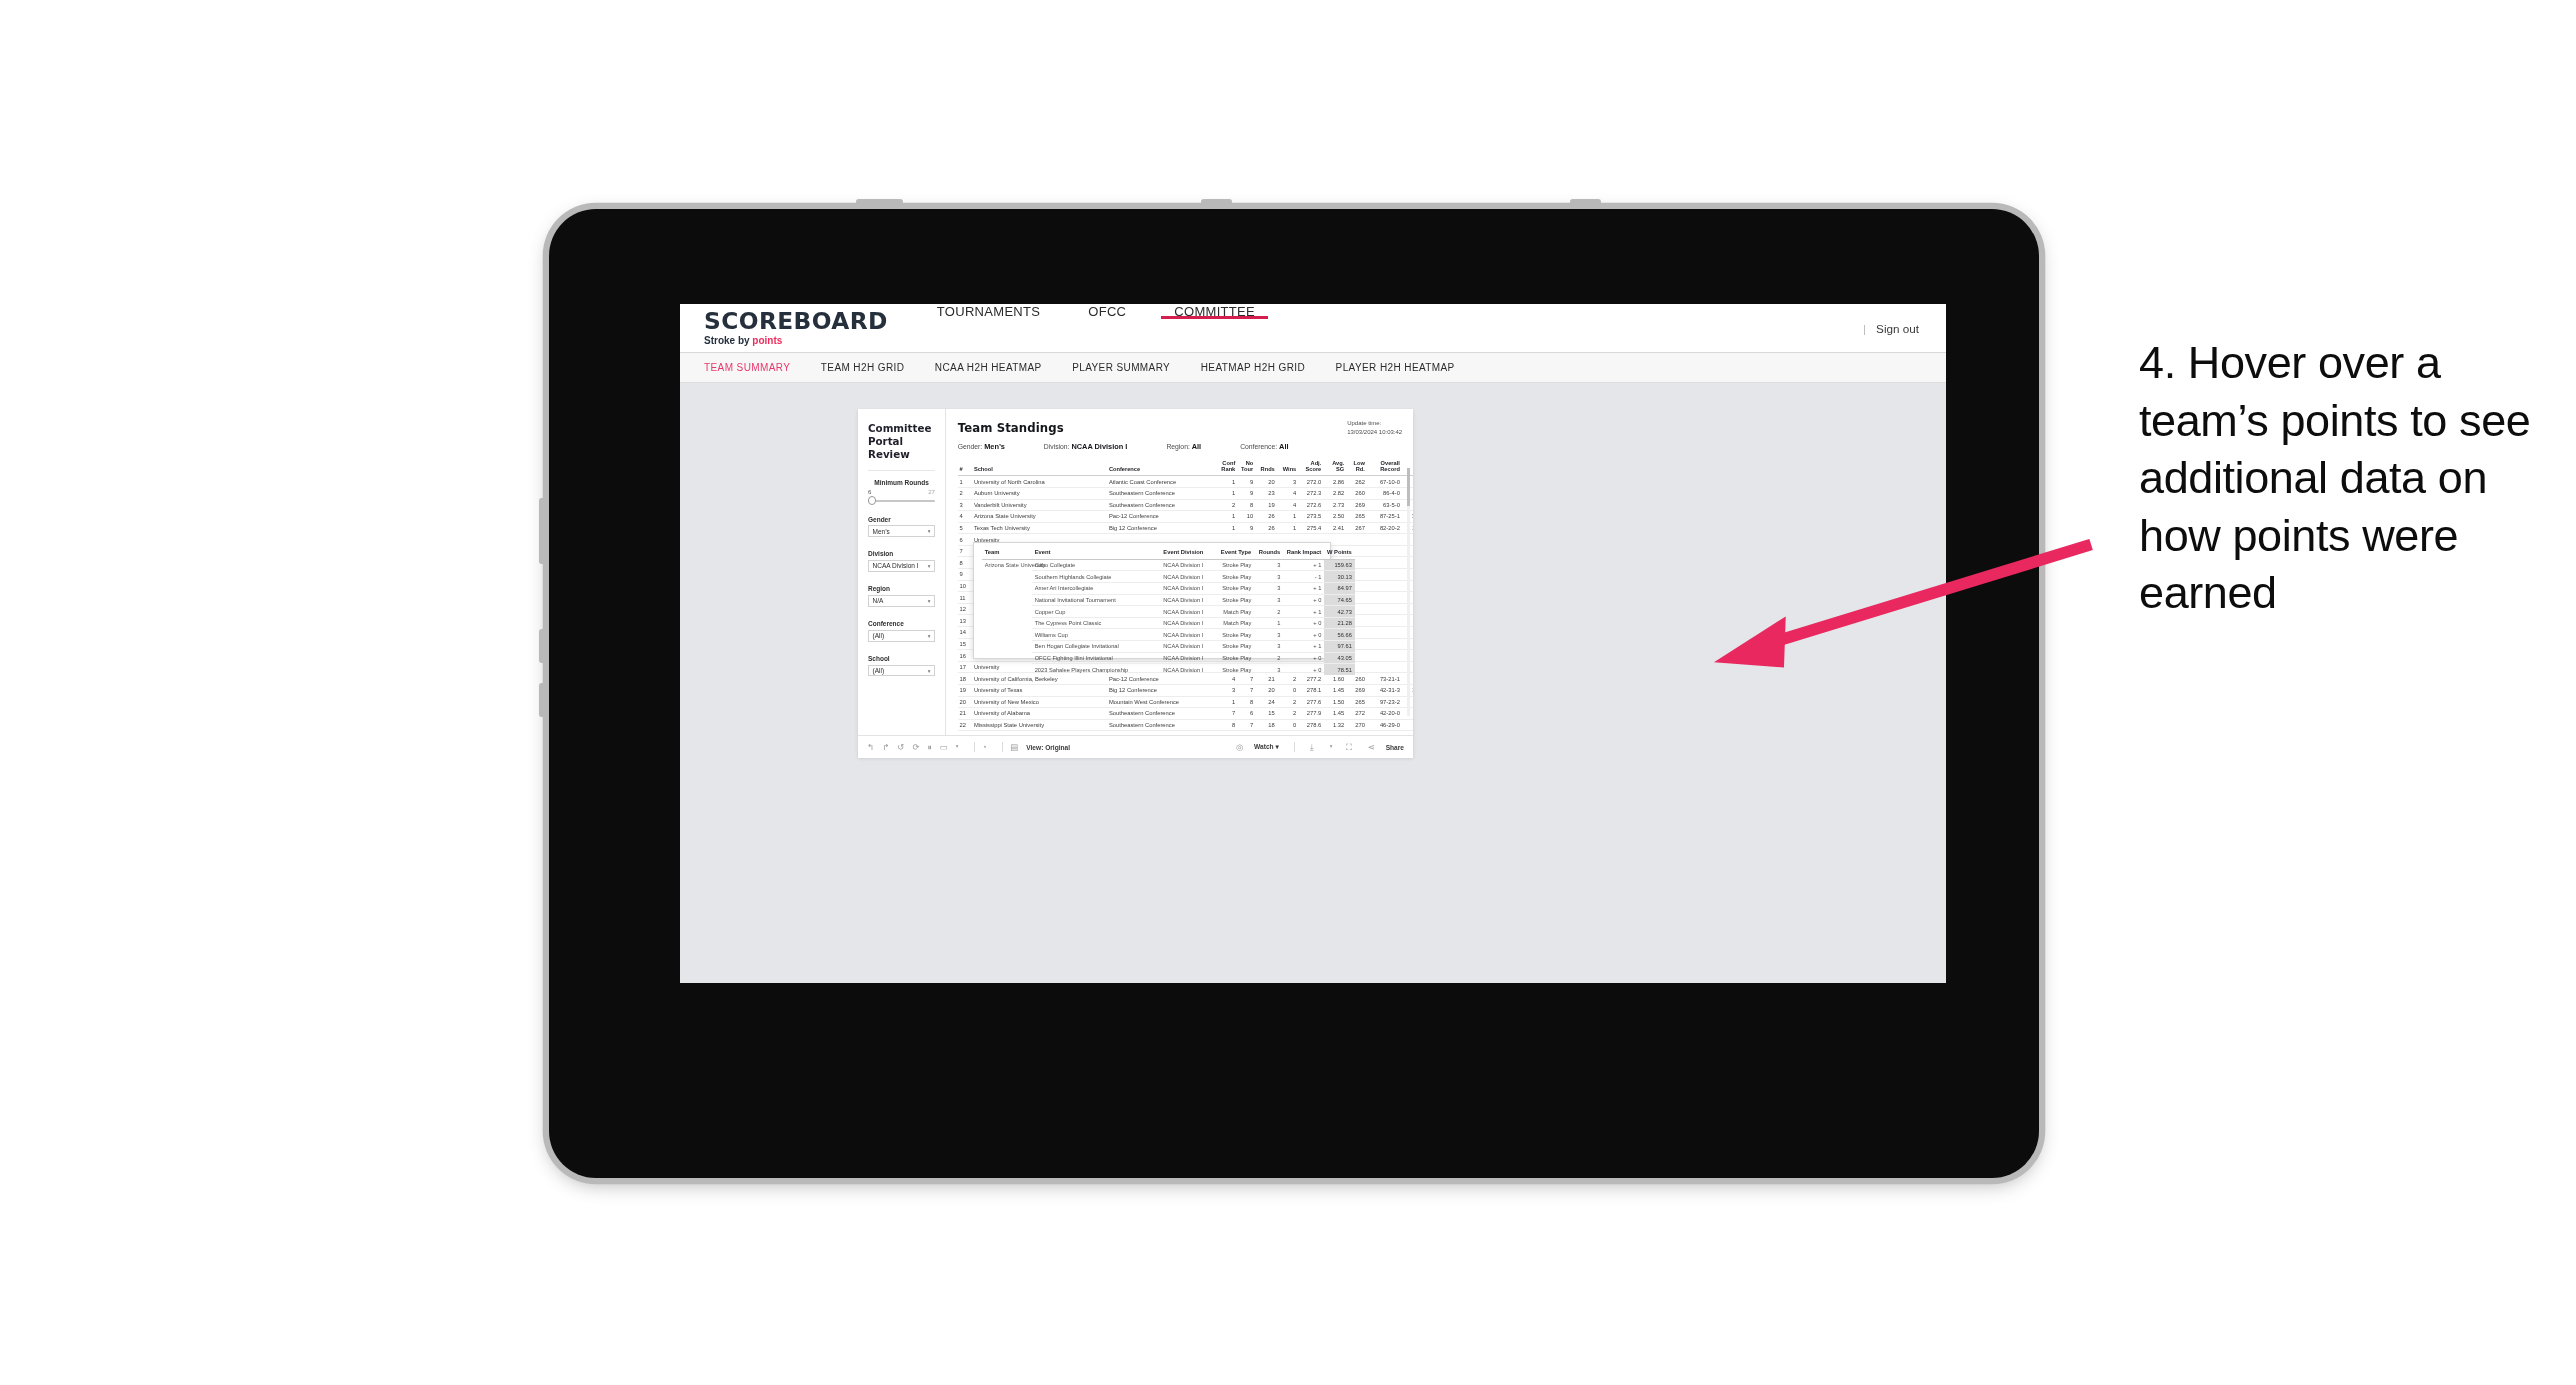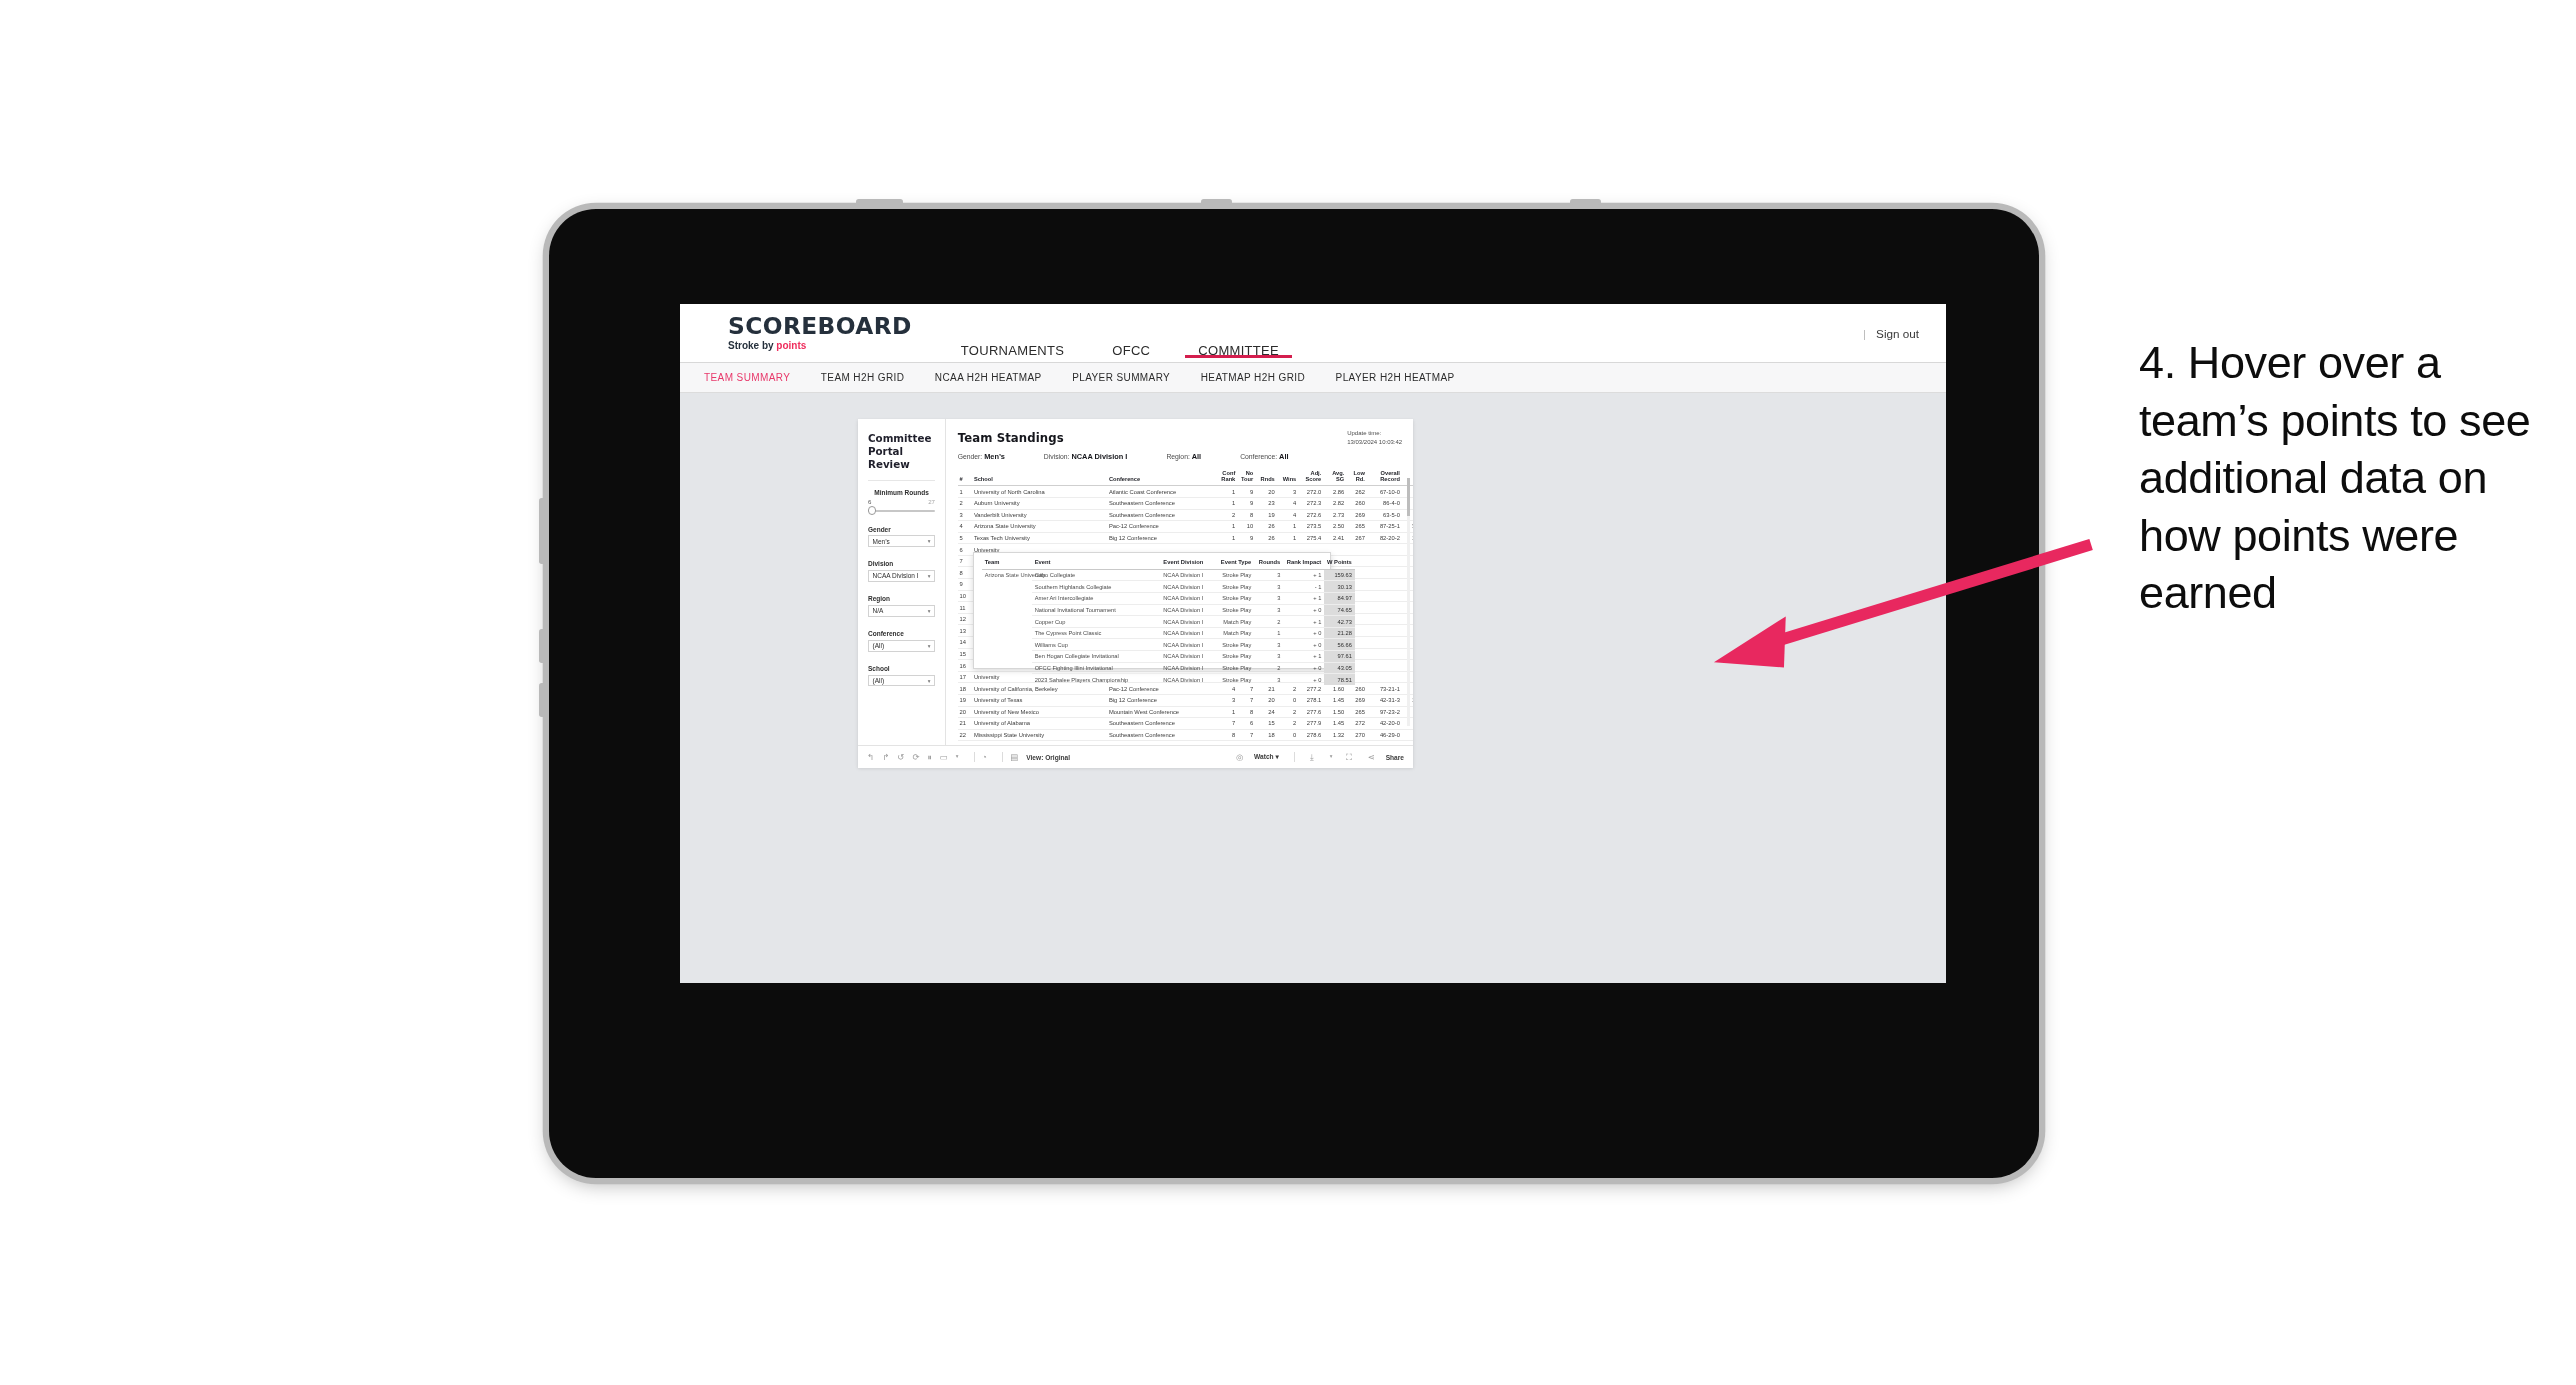--- a/index.html
+++ b/index.html
@@ -31,35 +31,34 @@
   #screen {
     position: absolute;
     left: 131px; top: 95px;
     width: 1266px; height: 679px;
     background: #e4e6e9;
     overflow: hidden;
   }
 
   
   .topnav {
-    height: 59px; background: #ffffff;
+    height: 49px; background: #ffffff;
     display: flex; align-items: center;
     border-bottom: 0.9px solid #d8d8d8;
     position: relative;
-    padding-left: 24px;
   }
   .brand { padding-left: 24px; padding-right: 32px; line-height: 1; }
   .brand .bt {
     font-family: "DejaVu Sans", sans-serif;
     font-weight: 800; font-size: 22.4px; letter-spacing: 0.4px;
     color: #25303c; transform: scaleX(1.04); transform-origin: left;
   }
   .brand .bs { font-size: 10px; font-weight: 700; color: #25303c; margin-top: 2.7px; }
   .brand .bs em { font-style: normal; color: #ef2c5c; font-weight: 800; }
-  .navlinks { display: flex; align-items: flex-end; height: 49px; }
+  .navlinks { display: flex; align-items: flex-start; height: 49px; }
   .navlink {
     display: flex; align-items: center;
     padding: 0 24px; font-size: 13px; color: #2b2b2b;
     letter-spacing: 0.3px; position: relative; cursor: pointer;
   }
   .navlink.active::after {
     content: ""; position: absolute; left: 10.8px; right: 10.8px; bottom: 0;
     height: 2.2px; background: #d41e4e;
   }
   .navright {

